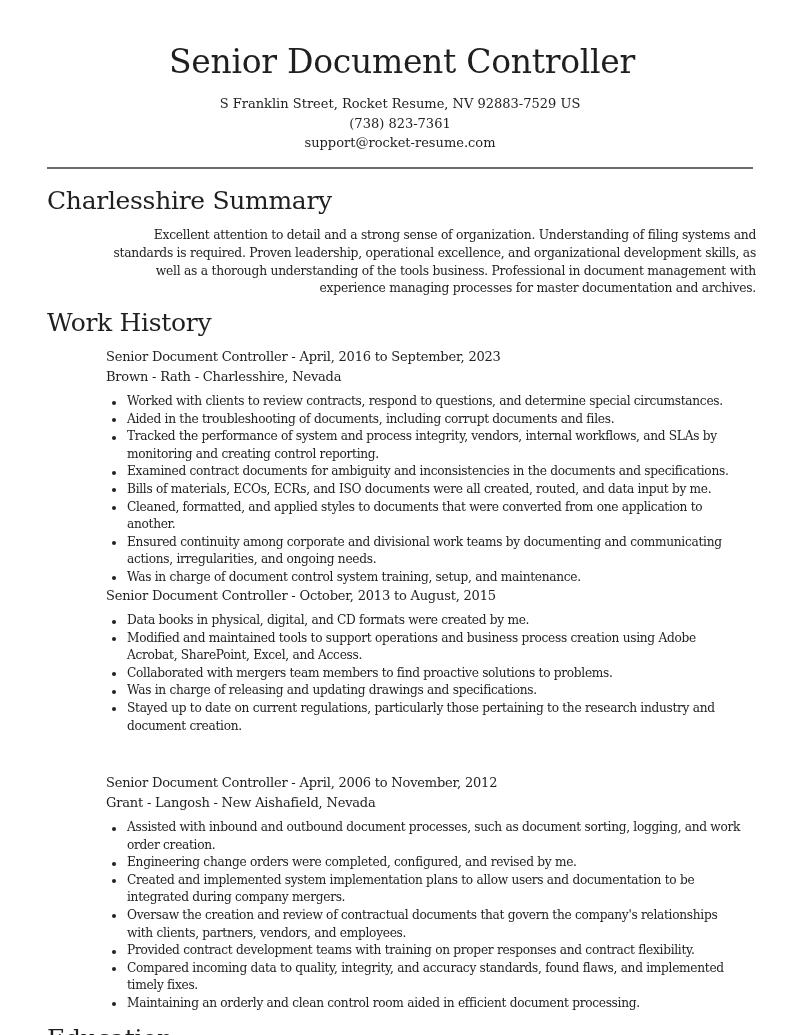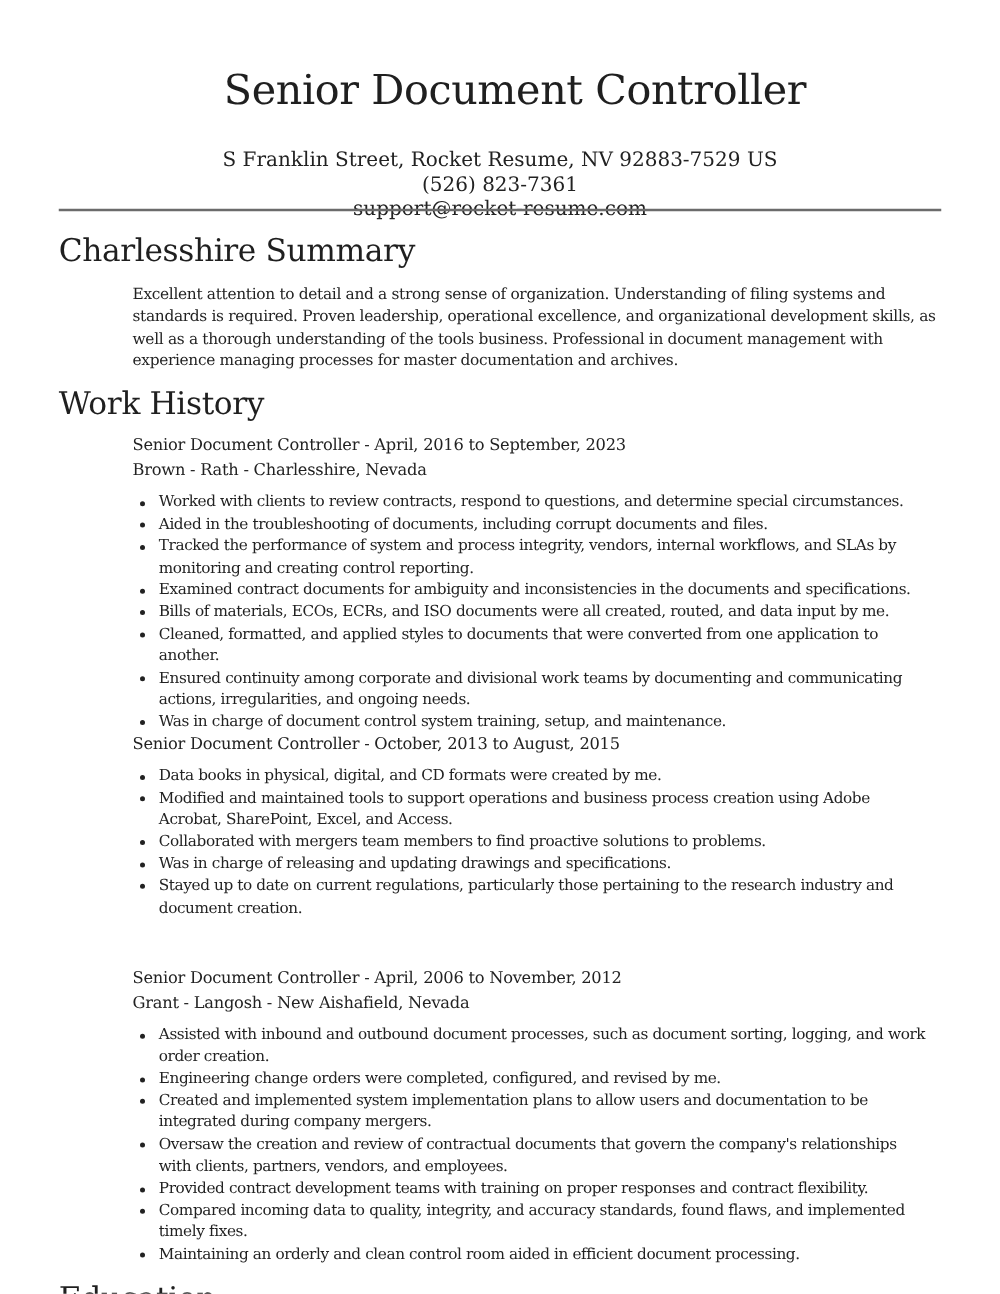--- a/index.html
+++ b/index.html
@@ -5,56 +5,56 @@
   html, body { margin: 0; padding: 0; background: #ffffff; }
   body {
     width: 800px; height: 1035px; overflow: hidden; position: relative;
     font-family: "DejaVu Serif", "Liberation Serif", serif;
     color: #222222;
   }
   .page { position: absolute; left: 47px; top: 0; width: 706px; }
   .name {
     position: absolute; top: 40px; left: 0; width: 706px; text-align: center;
     font-size: 33px; font-weight: normal; color: #1f1f1f; letter-spacing: -0.3px;
-    font-family: "DejaVu Serif", serif; margin: 12px;
+    font-family: "DejaVu Serif", serif; margin: 2px;
   }
   .contact {
     position: absolute; top: 94px; left: 0; width: 706px; text-align: center;
-    font-size: 16px; line-height: 19.5px; color: #222; margin-top: 24px;
+    font-size: 13px; line-height: 19.5px; color: #222;
   }
   .contact div { white-space: nowrap; }
   .rule { position: absolute; top: 167px; left: 0; width: 706px; height: 2px; background: #6b6b6b; }
   .section-title {
     position: absolute; left: 0; margin: 0; font-weight: normal;
     font-size: 25px; color: #1f1f1f; letter-spacing: -0.3px;
   }
   .summary {
     position: absolute; left: 59px; top: 227px; width: 650px;
-    font-size: 12.3px; line-height: 17.8px; margin: 0; letter-spacing: -0.25px;
+    font-size: 12.3px; line-height: 17.8px; margin: 0; letter-spacing: -0.25px; text-align: right;
   }
   .job { position: absolute; left: 59px; width: 650px; }
   .job-title, .job-company { font-size: 13px; line-height: 20px; white-space: nowrap; letter-spacing: -0.2px; }
   ul.bullets {
     margin: 6px 12px 0 0; padding: 0 0 0 21px; list-style: none;
     font-size: 12.2px; line-height: 17.6px; letter-spacing: -0.3px;
   }
   ul.bullets li { position: relative; }
   ul.bullets li::before {
     content: ""; position: absolute; left: -15px; top: 7.5px;
     width: 4px; height: 4px; border-radius: 50%; background: #222;
   }
 </style>
 </head>
 <body>
 
 <div class="page">
   <h1 class="name">Senior Document Controller</h1>
   <div class="contact">
     <div>S Franklin Street, Rocket Resume, NV 92883-7529 US</div>
-    <div>(526) 823-7361</div>
+    <div>(738) 823-7361</div>
     <div>support@rocket-resume.com</div>
   </div>
   <div class="rule"></div>
 
   <h2 class="section-title" style="top:186px">Charlesshire Summary</h2>
   <p class="summary">Excellent attention to detail and a strong sense of organization. Understanding of filing systems and standards is required. Proven leadership, operational excellence, and organizational development skills, as well as a thorough understanding of the tools business. Professional in document management with experience managing processes for master documentation and archives.</p>
 
   <h2 class="section-title" style="top:308px">Work History</h2>
 
   <div class="job" style="top:347px">

